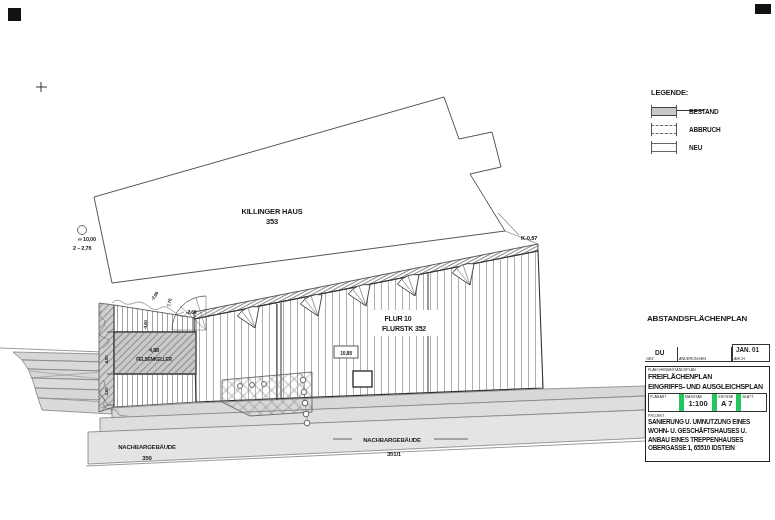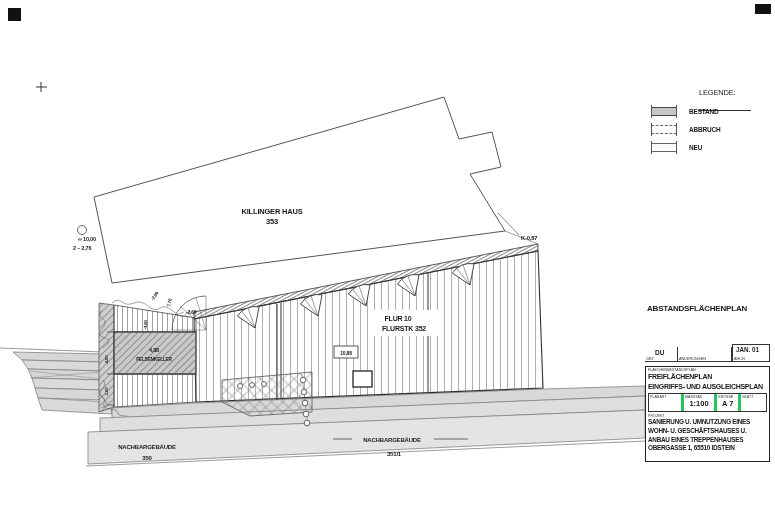--- a/index.html
+++ b/index.html
@@ -1,45 +1,45 @@
 <!DOCTYPE html>
 <html><head>
 <meta charset="utf-8">
 <style>
   html,body{margin:0;padding:0;background:#fff;}
   #stage{position:relative;width:775px;height:520px;background:#ffffff;overflow:hidden;
          font-family:"Liberation Sans",sans-serif;color:#1a1a1a;}
   svg text{font-family:"Liberation Sans",sans-serif;fill:#1a1a1a;font-weight:bold;letter-spacing:-0.2px;}
   .abs{position:absolute;}
   
-  #legend-title{left:651px;top:88px;font-size:7.5px;font-weight:normal;border-bottom:1px solid #333;padding:0 16px 13px 0;letter-spacing:-0.2px;margin-left:48px;}
+  #legend-title{left:651px;top:88px;font-size:7.5px;font-weight:bold;border-bottom:1px solid #333;padding:0 16px 13px 0;letter-spacing:-0.2px;}
   .legend-row{left:651px;display:flex;align-items:center;gap:12px;height:11px;}
   .swatch{width:26px;height:9px;position:relative;box-sizing:border-box;}
   .swatch::before,.swatch::after{content:"";position:absolute;top:-3px;bottom:-3px;width:1px;background:#555;}
   .swatch::before{left:-1px;} .swatch::after{right:-1px;}
   .sw-bestand{background:#c7c7c7;border:1px solid #444;}
   .sw-abbruch{background:#fff;border:1px dashed #666;}
   .sw-neu{background:#fff;border:1px solid #666;}
   .legend-label{font-size:6.5px;font-weight:bold;letter-spacing:-0.2px;}
   
-  #tb-heading{left:647px;top:304px;font-size:8px;font-weight:bold;letter-spacing:-0.2px;}
+  #tb-heading{left:647px;top:314px;font-size:8px;font-weight:bold;letter-spacing:-0.2px;}
   #sign-row{left:645px;top:347px;width:125px;height:15px;display:flex;box-sizing:border-box;}
   .sr-cell{position:relative;border-bottom:1px solid #333;box-sizing:border-box;}
   .sr-tiny{position:absolute;left:1px;bottom:0px;font-size:3.8px;color:#333;}
   #sr-gez{width:33px;border-right:1px solid #333;}
   #sr-gez .sr-val{position:absolute;left:10px;top:2px;font-size:6.5px;font-weight:bold;}
   #sr-changes{flex:1;border-right:1px solid #333;}
   #sr-date{width:38px;border:1px solid #333;border-bottom:1px solid #333;margin-top:-3px;}
   #sr-date .sr-val{position:absolute;left:3px;top:1px;font-size:6.3px;font-weight:bold;white-space:nowrap;}
   #sr-date .sr-tiny{bottom:0px;}
   #tb-box{left:645px;top:366px;width:125px;height:96px;border:1.2px solid #222;box-sizing:border-box;padding:1px 2px;}
   #tb-section-label{font-size:3.6px;color:#333;}
   .tb-title{font-size:7px;font-weight:bold;line-height:9.5px;letter-spacing:-0.3px;white-space:nowrap;}
   #tb-table{display:grid;grid-template-columns:30% 28% 21% 21%;border:1px solid #333;margin-top:2px;}
-  .tbc{border-right:3px solid #22c55e;height:17px;position:relative;box-sizing:border-box;}
+  .tbc{border-right:5px solid #22c55e;height:17px;position:relative;box-sizing:border-box;}
   .tbc:last-child{border-right:none;}
   .tbc .hdr{font-size:3.6px;color:#333;padding:1px 0 0 1px;}
   .tbc .val{font-size:7.5px;font-weight:bold;text-align:center;line-height:9px;}
   #tb-project-label{font-size:3.6px;color:#333;margin-top:2px;}
   .tb-proj{font-size:6.4px;font-weight:bold;line-height:8.8px;letter-spacing:-0.3px;white-space:nowrap;}
 </style>
 </head>
 <body>
 
 <div id="stage">

